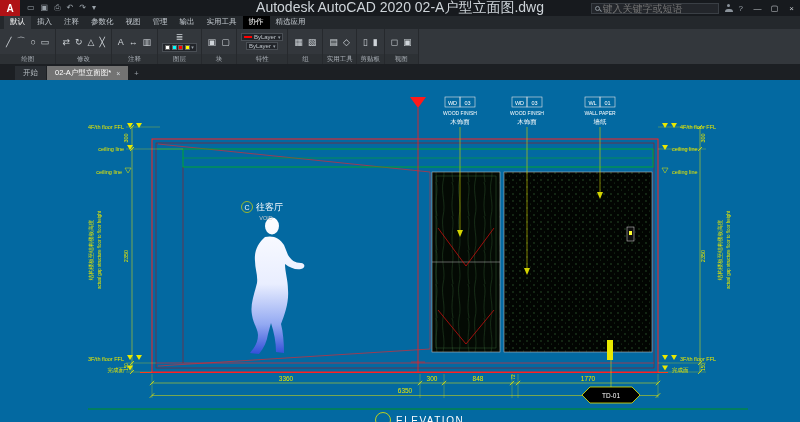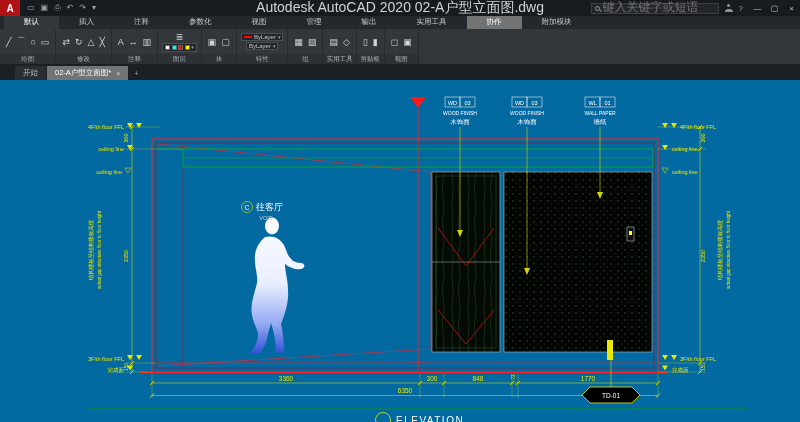--- a/index.html
+++ b/index.html
@@ -10,40 +10,40 @@
     color:#b8bec4;font-size:8px;position:relative}
   .logo{width:20px;height:16px;background:#b01216;color:#fff;font-weight:bold;
     font-size:10px;display:flex;align-items:center;justify-content:center}
   .qat{display:flex;gap:6px;margin-left:7px;font-size:8px;color:#9aa2a9}
   .apptitle{position:absolute;left:50%;transform:translateX(-50%);font-size:14px;
     color:#ced4d9;white-space:nowrap}
   .tb-right{margin-left:auto;display:flex;align-items:center;gap:6px}
   .searchbox{display:flex;align-items:center;gap:3px;background:#23262b;
     border:1px solid #3a3f45;height:11px;width:128px;padding:0 3px}
   .searchbox input{background:transparent;border:none;outline:none;color:#aeb6bd;
-    font-size:12px;width:100%;font-family:Liberation Mono, monospace}
+    font-size:10px;width:100%;font-family:Liberation Sans, sans-serif}
   .mag{width:5px;height:5px;border:1px solid #8a929a;border-radius:50%;
     position:relative;flex:none}
   .mag::after{content:"";position:absolute;width:3px;height:1px;background:#8a929a;
     transform:rotate(45deg);right:-3px;bottom:-1px}
   .person-ic{width:8px;height:8px;position:relative;display:inline-block}
   .person-ic::before{content:"";position:absolute;width:3px;height:3px;
     border-radius:50%;background:#8a929a;left:2.5px;top:0}
   .person-ic::after{content:"";position:absolute;width:8px;height:3.5px;
     border-radius:3px 3px 0 0;background:#8a929a;bottom:0;left:0}
   .help-g{color:#9aa2a9}
   .winbtns{display:flex}
   .winbtn{width:17px;height:16px;display:flex;align-items:center;
     justify-content:center;color:#c8ccd0;font-size:8px}
   
   .rtabs{height:13px;background:#24282c;display:flex;align-items:flex-end;
     padding-left:4px;color:#c3c9cf;font-size:7.5px}
-  .rtab{padding:2px 20px}
+  .rtab{padding:2px 6px}
   .rtab.active{background:#33373c;color:#fff}
-  .rtab.accent{background:#737373;color:#fff}
+  .rtab.accent{background:#000000;color:#fff}
   
   .ribbon{height:35px;background:#33373c;display:flex;align-items:stretch;
     overflow:hidden}
   .panel{display:flex;flex-direction:column;border-right:1px solid #26292d;
     flex:none}
   .picons{flex:1;display:flex;align-items:center;justify-content:center;gap:5px;
     padding:1px 6px;color:#cfd4d9;font-size:9px}
   .picons.col{flex-direction:column;gap:1px;padding:1px 4px}
   .plabel{height:10px;font-size:6.5px;color:#a9afb6;text-align:center;
     line-height:10px;background:#2d3135;padding:0 2px}
@@ -98,21 +98,21 @@
 <div class="rtabs">
   <span class="rtab active">默认</span>
   <span class="rtab">插入</span>
   <span class="rtab">注释</span>
   <span class="rtab">参数化</span>
   <span class="rtab">视图</span>
   <span class="rtab">管理</span>
   <span class="rtab">输出</span>
   <span class="rtab">实用工具</span>
   <span class="rtab accent">协作</span>
-  <span class="rtab">附加模块</span>
+  <span class="rtab">精选应用</span>
 </div>
 
 <div class="ribbon">
   <div class="panel">
     <div class="picons">
       <span>╱</span>
       <span>⌒</span>
       <span>○</span>
       <span>▭</span>
     </div>

